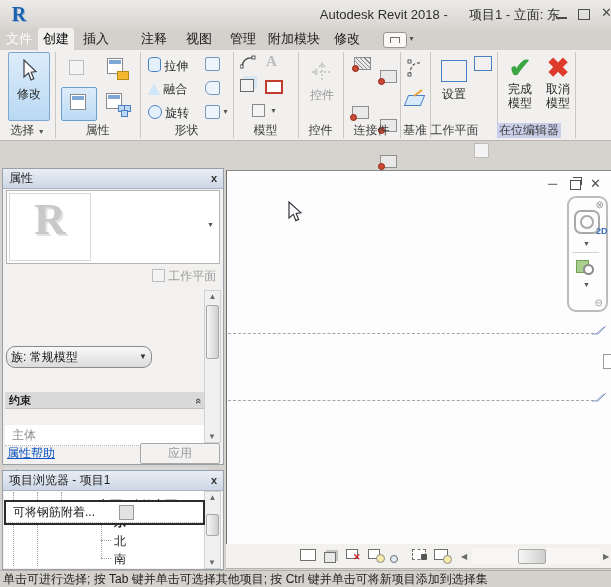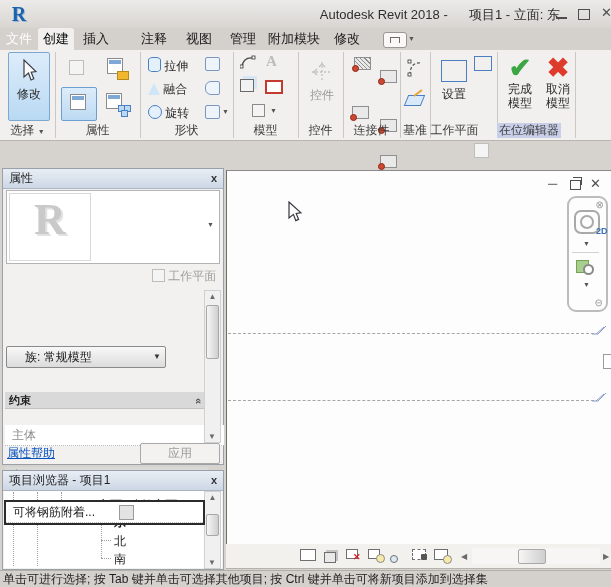--- a/index.html
+++ b/index.html
@@ -53,21 +53,21 @@
   .pencil{position:absolute;width:10px;height:2px;background:#e8a33b;transform:rotate(-38deg)}
   .checkglyph{font-size:27px;line-height:28px;color:#3ba643;font-weight:bold}
   .crossglyph{font-size:27px;line-height:28px;color:#df3b2d;font-weight:bold}
   .twoline{font-size:12px;line-height:14px;color:#2b2b2b;width:26px;margin:0 auto}
   
   .palette{background:#f2f1ef;border:1px solid #9aa0a8}
   .palhdr{background:linear-gradient(#e9eef5,#ccd7e5);height:19px;line-height:19px;font-size:12px;color:#1f1f1f;padding-left:6px;position:relative;border-bottom:1px solid #aab4c2}
   .palx{position:absolute;right:6px;top:0;font-size:11px;color:#333;font-weight:bold}
   .typesel{position:absolute;left:4px;top:22px;width:212px;height:73px;background:#fff;border:1px solid #b4b4b4}
   .rwm{font:bold 44px "Liberation Serif",serif;color:#c9c9c9;text-shadow:2px 2px 0 #e2e2e2}
-  .combo{background:linear-gradient(#f8f8f8,#dcdcdc);border:1px solid #8a8a8a;border-radius:2px;font-size:12px;line-height:20px;padding-left:18px;position:relative}
+  .combo{background:linear-gradient(#f8f8f8,#dcdcdc);border:1px solid #8a8a8a;border-radius:9px;font-size:12px;line-height:20px;padding-left:4px;position:relative}
   .combo .dd{position:absolute;right:4px;top:0;font-size:8px;color:#333;line-height:20px}
   .greybtn{color:#9f9f9f;font-size:12px}
   .sechdr{background:#d9d9d9;border-bottom:1px solid #c2c2c2;font-weight:bold;font-size:11px;line-height:16px;padding-left:4px;color:#222;position:relative}
   .chev{position:absolute;right:6px;top:1px;display:inline-block;transform:rotate(90deg);font-size:11px;color:#555}
   .prow{font-size:12px;background:#fff;border-bottom:1px dotted #b9b9b9;position:relative}
   .prow .pl2{position:absolute;left:7px;top:0;line-height:20px;white-space:nowrap}
   .prow .pv{position:absolute;left:108px;top:0;right:0;line-height:20px;border-left:1px dotted #b9b9b9;padding-left:5px;white-space:nowrap}
   .dim{color:#8b8b8b}
   .selrow{outline:2px solid #2b2b2b;z-index:3}
   .cbox{position:absolute;left:4px;top:3px;width:13px;height:13px;background:#e3e3e3;border:1px solid #9a9a9a}
@@ -277,21 +277,21 @@
 </div>
 <div class="t greybtn" style="left:152px;top:268px">
   <span class="gwin" style="display:inline-block;width:11px;height:11px;vertical-align:-2px"></span>
   <span>工作平面</span>
 </div>
 
 <div class="t sechdr" style="left:5px;top:290px;width:199px">
   <span>约束</span>
   <span class="chev">«</span>
 </div>
-<div class="t prow" style="left:5px;top:306px;width:219px;height:20px">
+<div class="t prow" style="left:5px;top:306px;width:200px;height:20px">
   <span class="pl2 dim">主体</span>
   <span class="pv"></span>
 </div>
 <div class="t sechdr" style="left:5px;top:327px;width:199px">
   <span>结构</span>
   <span class="chev">«</span>
 </div>
 <div class="t prow selrow" style="left:6px;top:345px;width:197px;height:20px">
   <span class="pl2">可将钢筋附着...</span>
   <span class="pv">

